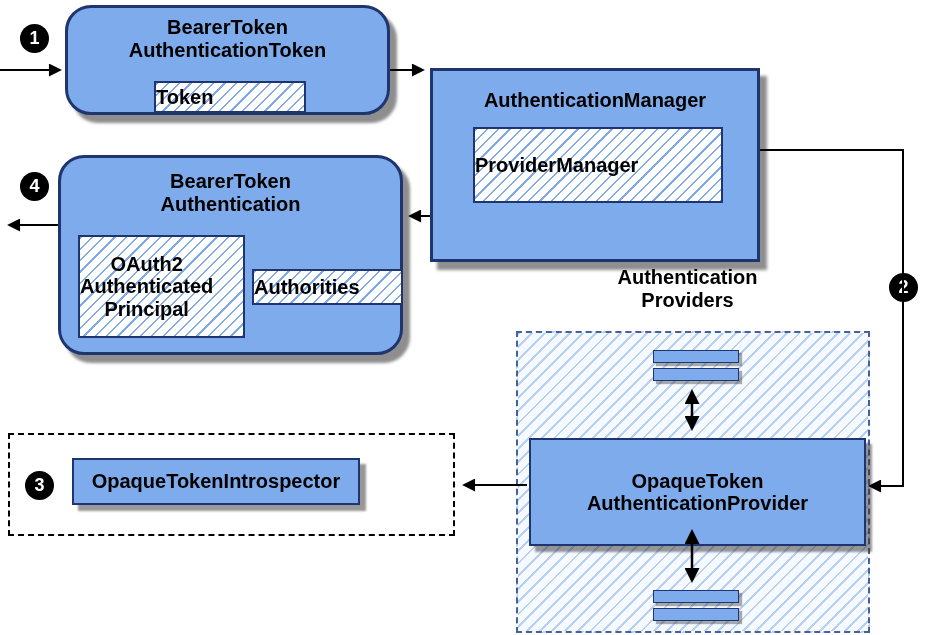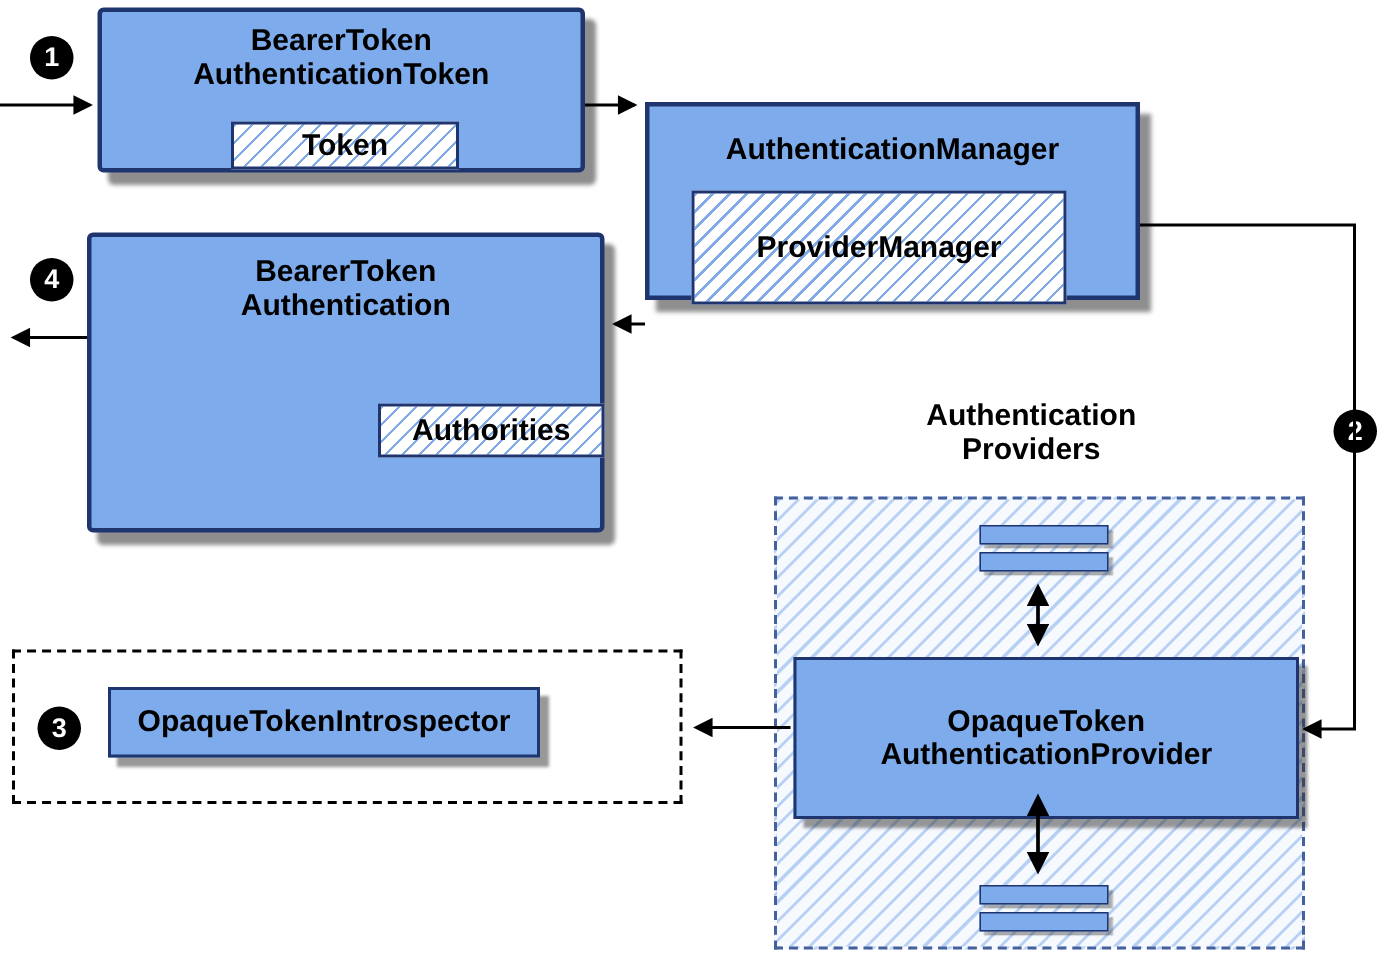--- a/index.html
+++ b/index.html
@@ -6,24 +6,24 @@
     --fill:#7dabeb;
     --border:#1e3570;
   }
   *{box-sizing:border-box;margin:0;padding:0}
   html,body{background:#fff}
   body{font-family:"Liberation Sans",sans-serif;color:#000}
   .canvas{position:relative;width:932px;height:635px;background:#fff;overflow:hidden}
 
   .node{position:absolute;background:var(--fill);border:3px solid var(--border);
         box-shadow:7px 8px 3px rgba(50,50,50,.55)}
-  .rounded{border-radius:4px}
+  .rounded{border-radius:26px}
   .node-title{position:absolute;left:0;right:0;text-align:center;font-weight:700;
         font-size:20px;line-height:1.15;white-space:pre-line;color:#000}
-  .inner-box{position:absolute;display:flex;align-items:center;justify-content:center;
+  .inner-box{position:absolute;display:flex;align-items:center;justify-content:flex-start;
         border:2px solid var(--border);text-align:center}
   .hatched{background-color:#fff;
         background-image:repeating-linear-gradient(135deg,
           rgba(122,165,230,.95) 0px,rgba(122,165,230,.95) 1.6px,
           transparent 1.6px,transparent 8px)}
   .inner-label{font-weight:700;font-size:20px;line-height:1.12;white-space:pre-line;color:#000}
   .solid-box{position:absolute;background:var(--fill);border:2.5px solid var(--border);
         box-shadow:6px 6px 2px rgba(50,50,50,.5);
         display:flex;align-items:center;justify-content:center;text-align:center}
 
@@ -31,23 +31,23 @@
         display:flex;align-items:center;justify-content:center;font-weight:700;font-size:18px}
 
   .bar{position:absolute;width:86px;height:13px;background:var(--fill);
         border:1.5px solid var(--border);box-shadow:3px 3px 1px rgba(50,50,50,.4)}
 
   
   #node-btat{left:65px;top:5px;width:325px;height:110px}
   #node-btat .node-title{top:8px}
   #token-box{left:86px;top:73px;width:152px;height:32px}
 
-  #node-am{left:430px;top:68px;width:330px;height:132px}
+  #node-am{left:430px;top:68px;width:330px;height:194px}
   #node-am .node-title{top:18px}
-  #pm-box{left:28px;top:56px;width:250px;height:76px}
+  #pm-box{left:40px;top:56px;width:250px;height:76px}
 
   #node-bta{left:58px;top:155px;width:345px;height:200px}
   #node-bta .node-title{top:12px}
   #principal-box{left:17px;top:77px;width:167px;height:103px}
   #authorities-box{left:191px;top:111px;width:151px;height:36px;background-color:#fff}
 
   #introspector-frame{position:absolute;left:8px;top:433px;width:447px;height:103px;
         border:2px dashed #000;background:#fff}
   #introspector-box{left:62px;top:23px;width:288px;height:47px}
 
@@ -89,20 +89,25 @@
   <div class="node" id="node-am">
     <div class="node-title">AuthenticationManager</div>
     <div class="inner-box hatched" id="pm-box">
       <span class="inner-label">ProviderManager</span>
     </div>
   </div>
 
   <div class="node rounded" id="node-bta">
     <div class="node-title">BearerToken
 Authentication</div>
+    <div class="inner-box hatched" id="principal-box">
+      <span class="inner-label">OAuth2
+Authenticated
+Principal</span>
+    </div>
     <div class="inner-box hatched" id="authorities-box">
       <span class="inner-label">Authorities</span>
     </div>
   </div>
 
   <div id="introspector-frame">
     <div class="solid-box" id="introspector-box">
       <span class="inner-label">OpaqueTokenIntrospector</span>
     </div>
   </div>

